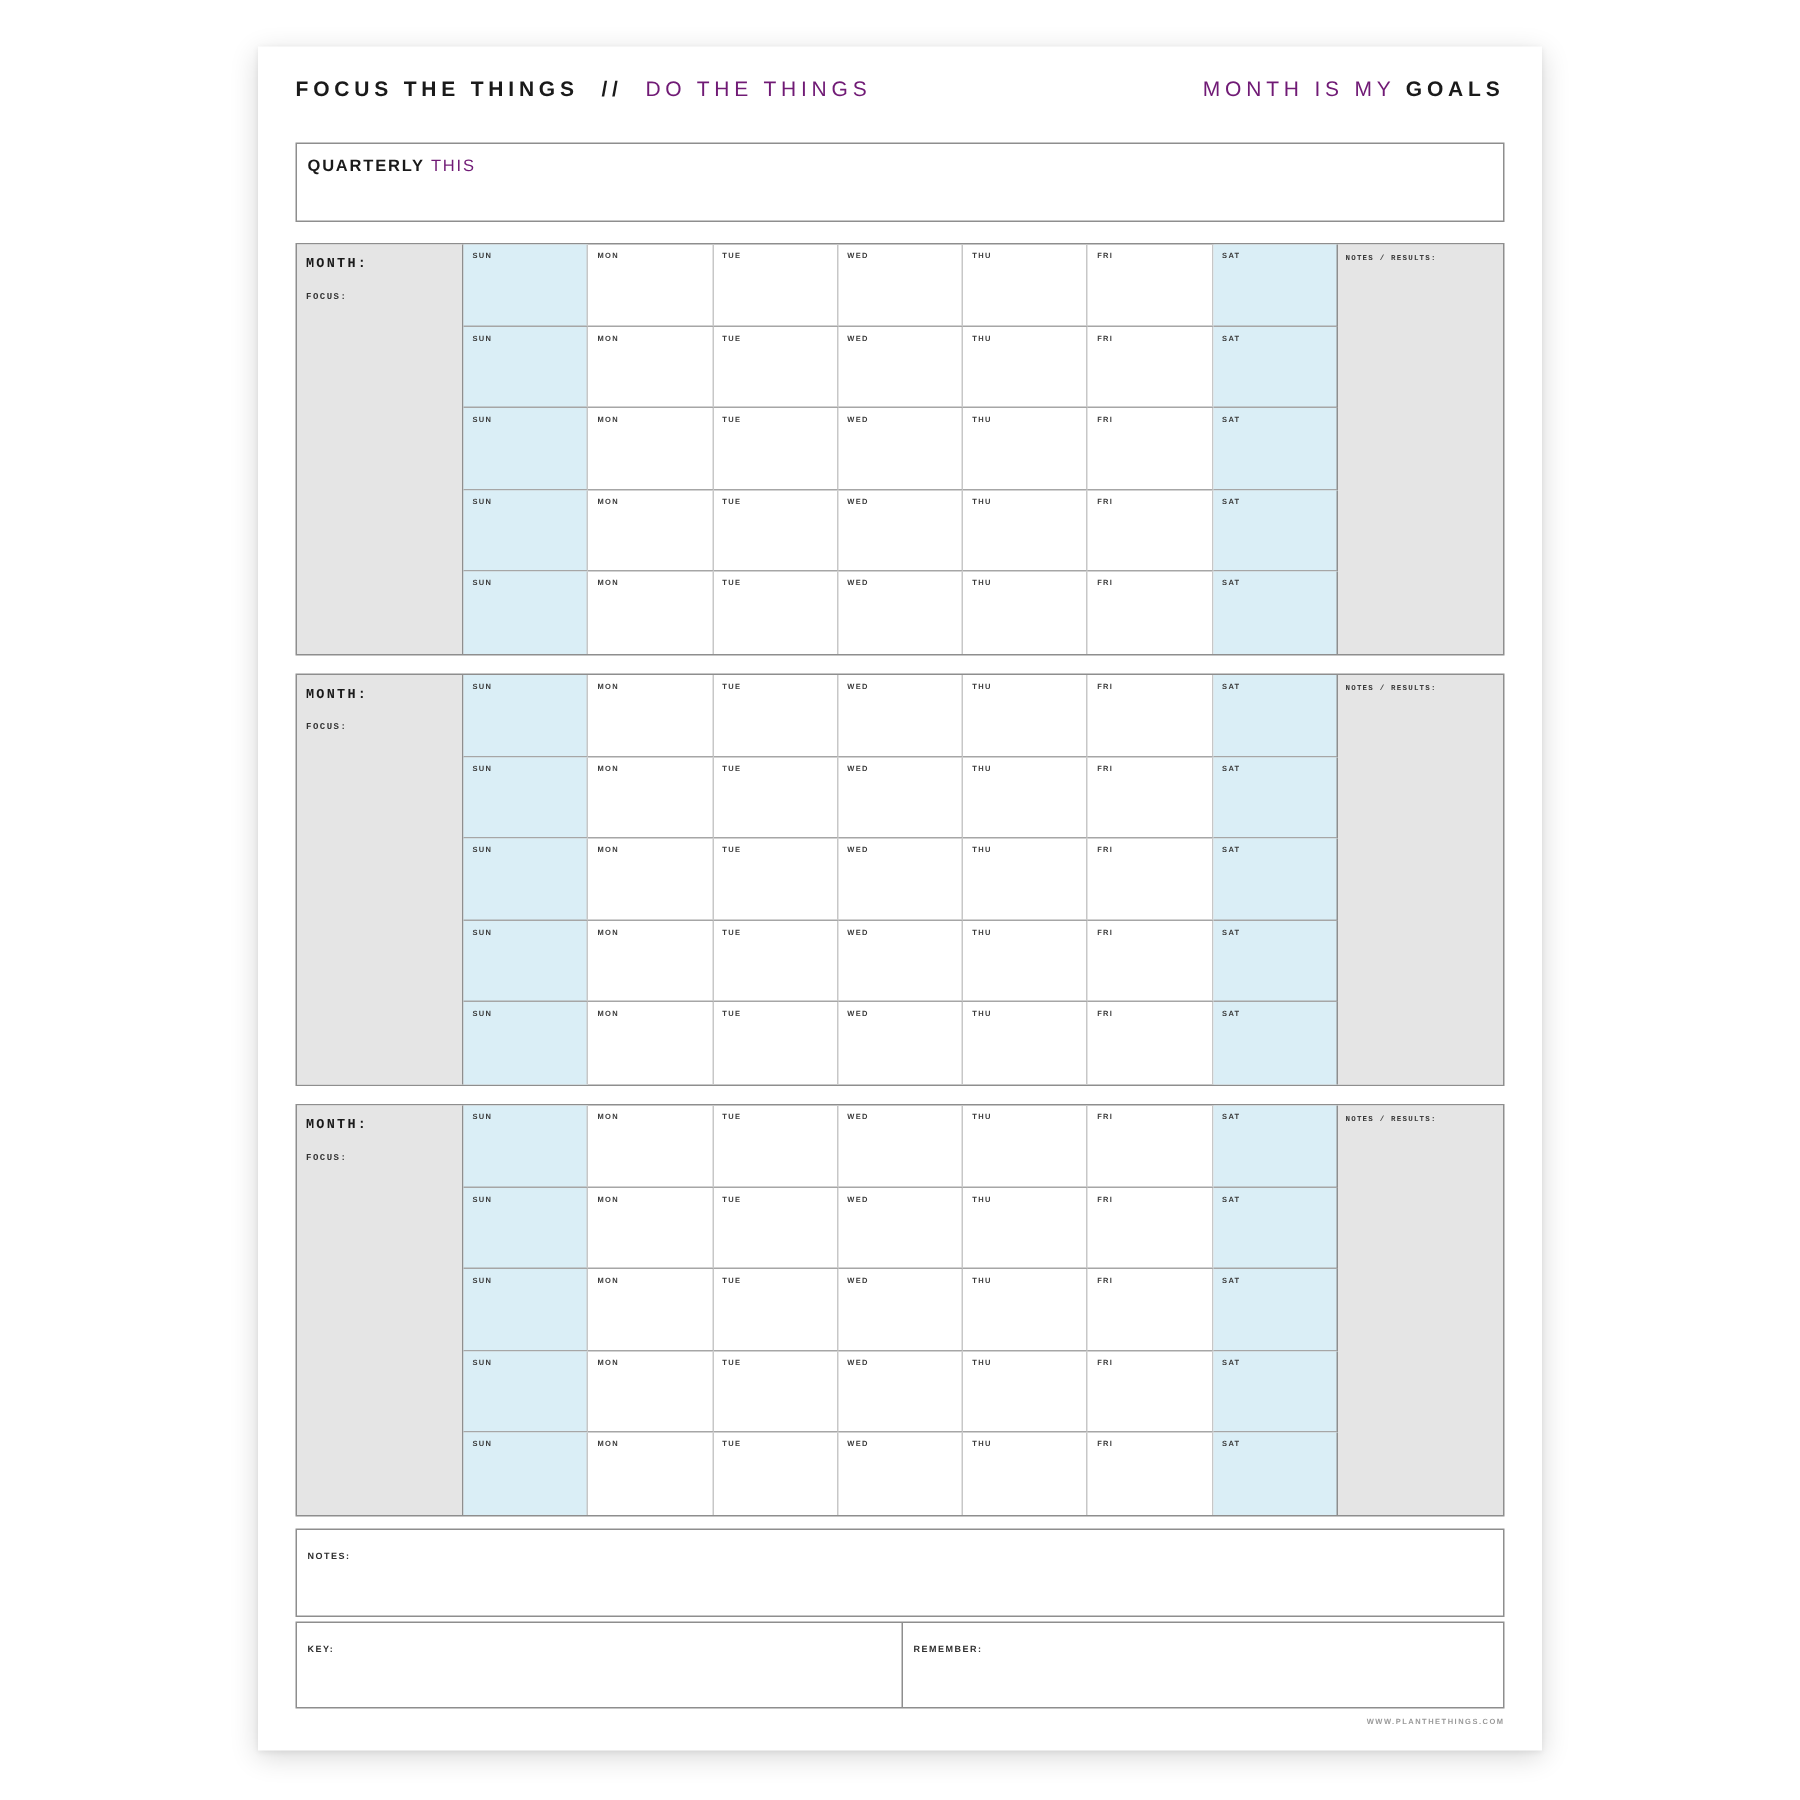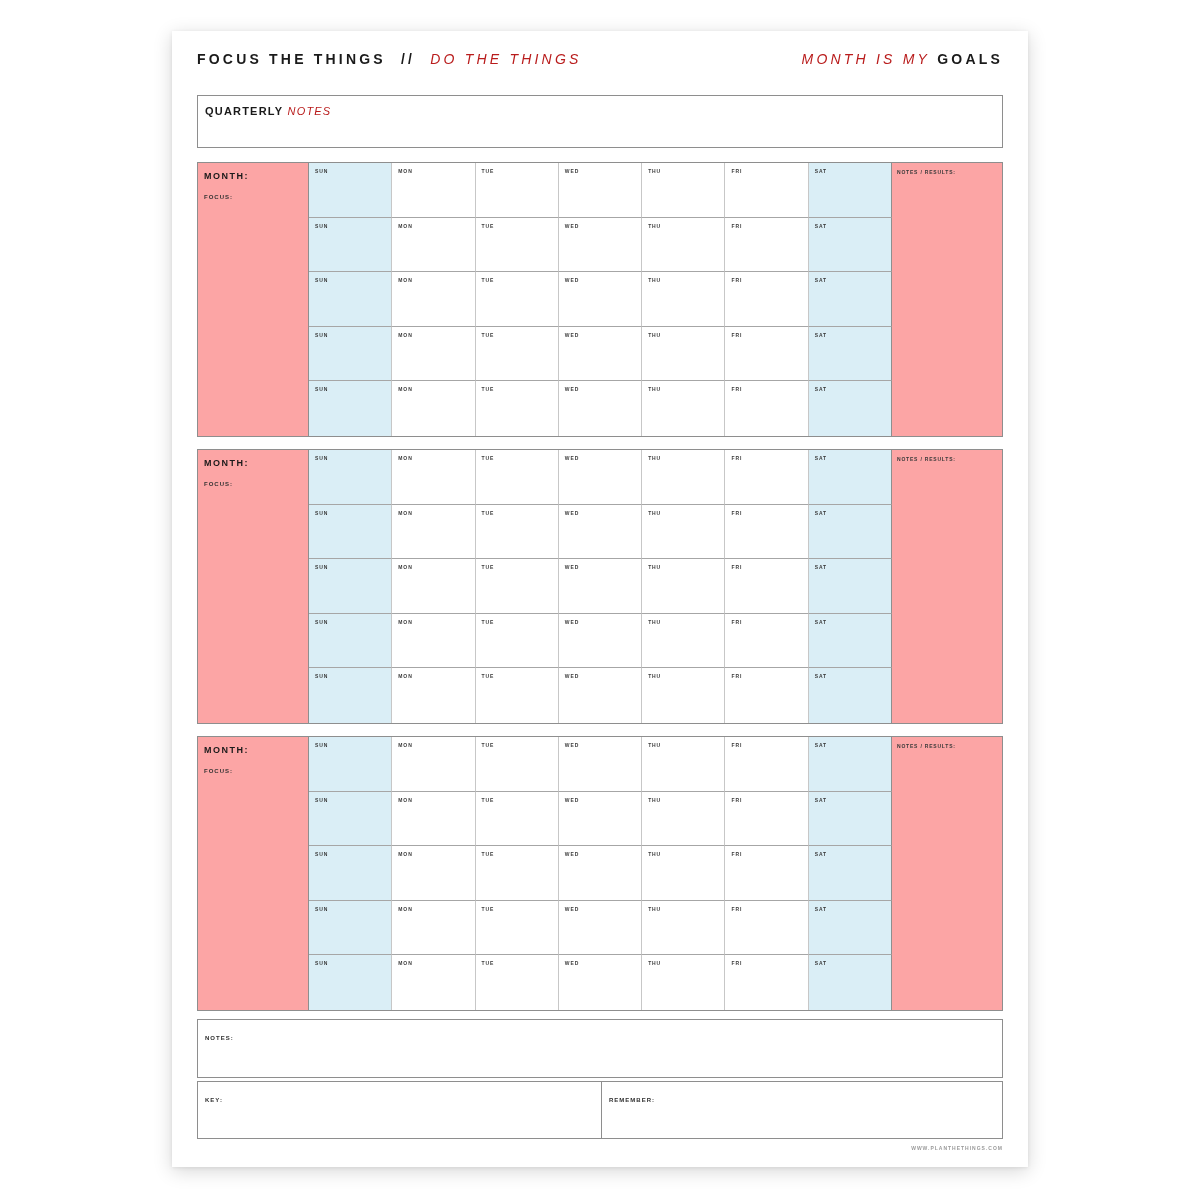--- a/index.html
+++ b/index.html
@@ -14,41 +14,41 @@
   }
 
   
   .header {
     position: absolute; left: 25px; right: 25px; top: 20px; height: 22px;
     display: flex; justify-content: space-between; align-items: baseline;
     color: var(--text);
   }
   .brand, .tagline { font-size: 14px; letter-spacing: 3.2px; white-space: nowrap; }
   .w-bold { font-weight: 700; }
-  .w-light { font-weight: 400; color: #b91c1c; font-style: italic; }
+  .w-light { font-weight: 400; color: #701a75; }
   .brand-sep { font-weight: 600; margin: 0 8px; }
 
   
   .goals-box {
     position: absolute; left: 25px; top: 64px; width: 806px; height: 53px;
     border: 1px solid var(--grid-outer); background: #fff;
     padding: 5px 7px;
   }
   .goals-label { font-size: 11px; letter-spacing: 1.2px; color: var(--text); }
 
   
   .months { position: absolute; left: 25px; top: 131px; width: 806px; }
   .month {
     width: 806px; height: 275px; margin-bottom: 12px;
     border: 1px solid var(--grid-outer); background: #fff;
     display: grid;
     grid-template-columns: 111px repeat(7, 1fr) 110px;
     grid-template-rows: repeat(5, 1fr);
   }
-  .side-cell { background: #fca5a5; }
+  .side-cell { background: #e5e5e5; font-family: Liberation Mono, monospace; }
   .label-cell { border-right: 1px solid var(--grid-outer); padding: 8px 6px; }
   .month-label { font-size: 9px; font-weight: 700; letter-spacing: 1.5px; color: var(--text); }
   .focus-label { margin-top: 13px; font-size: 6px; font-weight: 600; letter-spacing: 1px; color: #333; }
   .day-cell {
     position: relative;
     border-right: 1px solid var(--grid-inner-v);
     border-bottom: 1px solid var(--grid-inner-h);
     padding: 5px 0 0 6px;
   }
   .day-cell.last-day { border-right: 1px solid var(--grid-outer); }
@@ -91,21 +91,21 @@
     </div>
     <div class="tagline">
       <span class="w-light">MONTH IS MY</span>
       <span class="w-bold">GOALS</span>
     </div>
   </div>
 
   <section class="goals-box">
     <span class="goals-label">
       <span class="w-bold">QUARTERLY</span>
-      <span class="w-light">NOTES</span>
+      <span class="w-light">THIS</span>
     </span>
   </section>
 
   <div class="months">
       <section class="month">
         <div class="side-cell label-cell" style="grid-area: 1 / 1 / span 5;">
           <div class="month-label">MONTH:</div>
           <div class="focus-label">FOCUS:</div>
         </div>
         <div class="day-cell weekend" style="grid-area: 1 / 2;">

